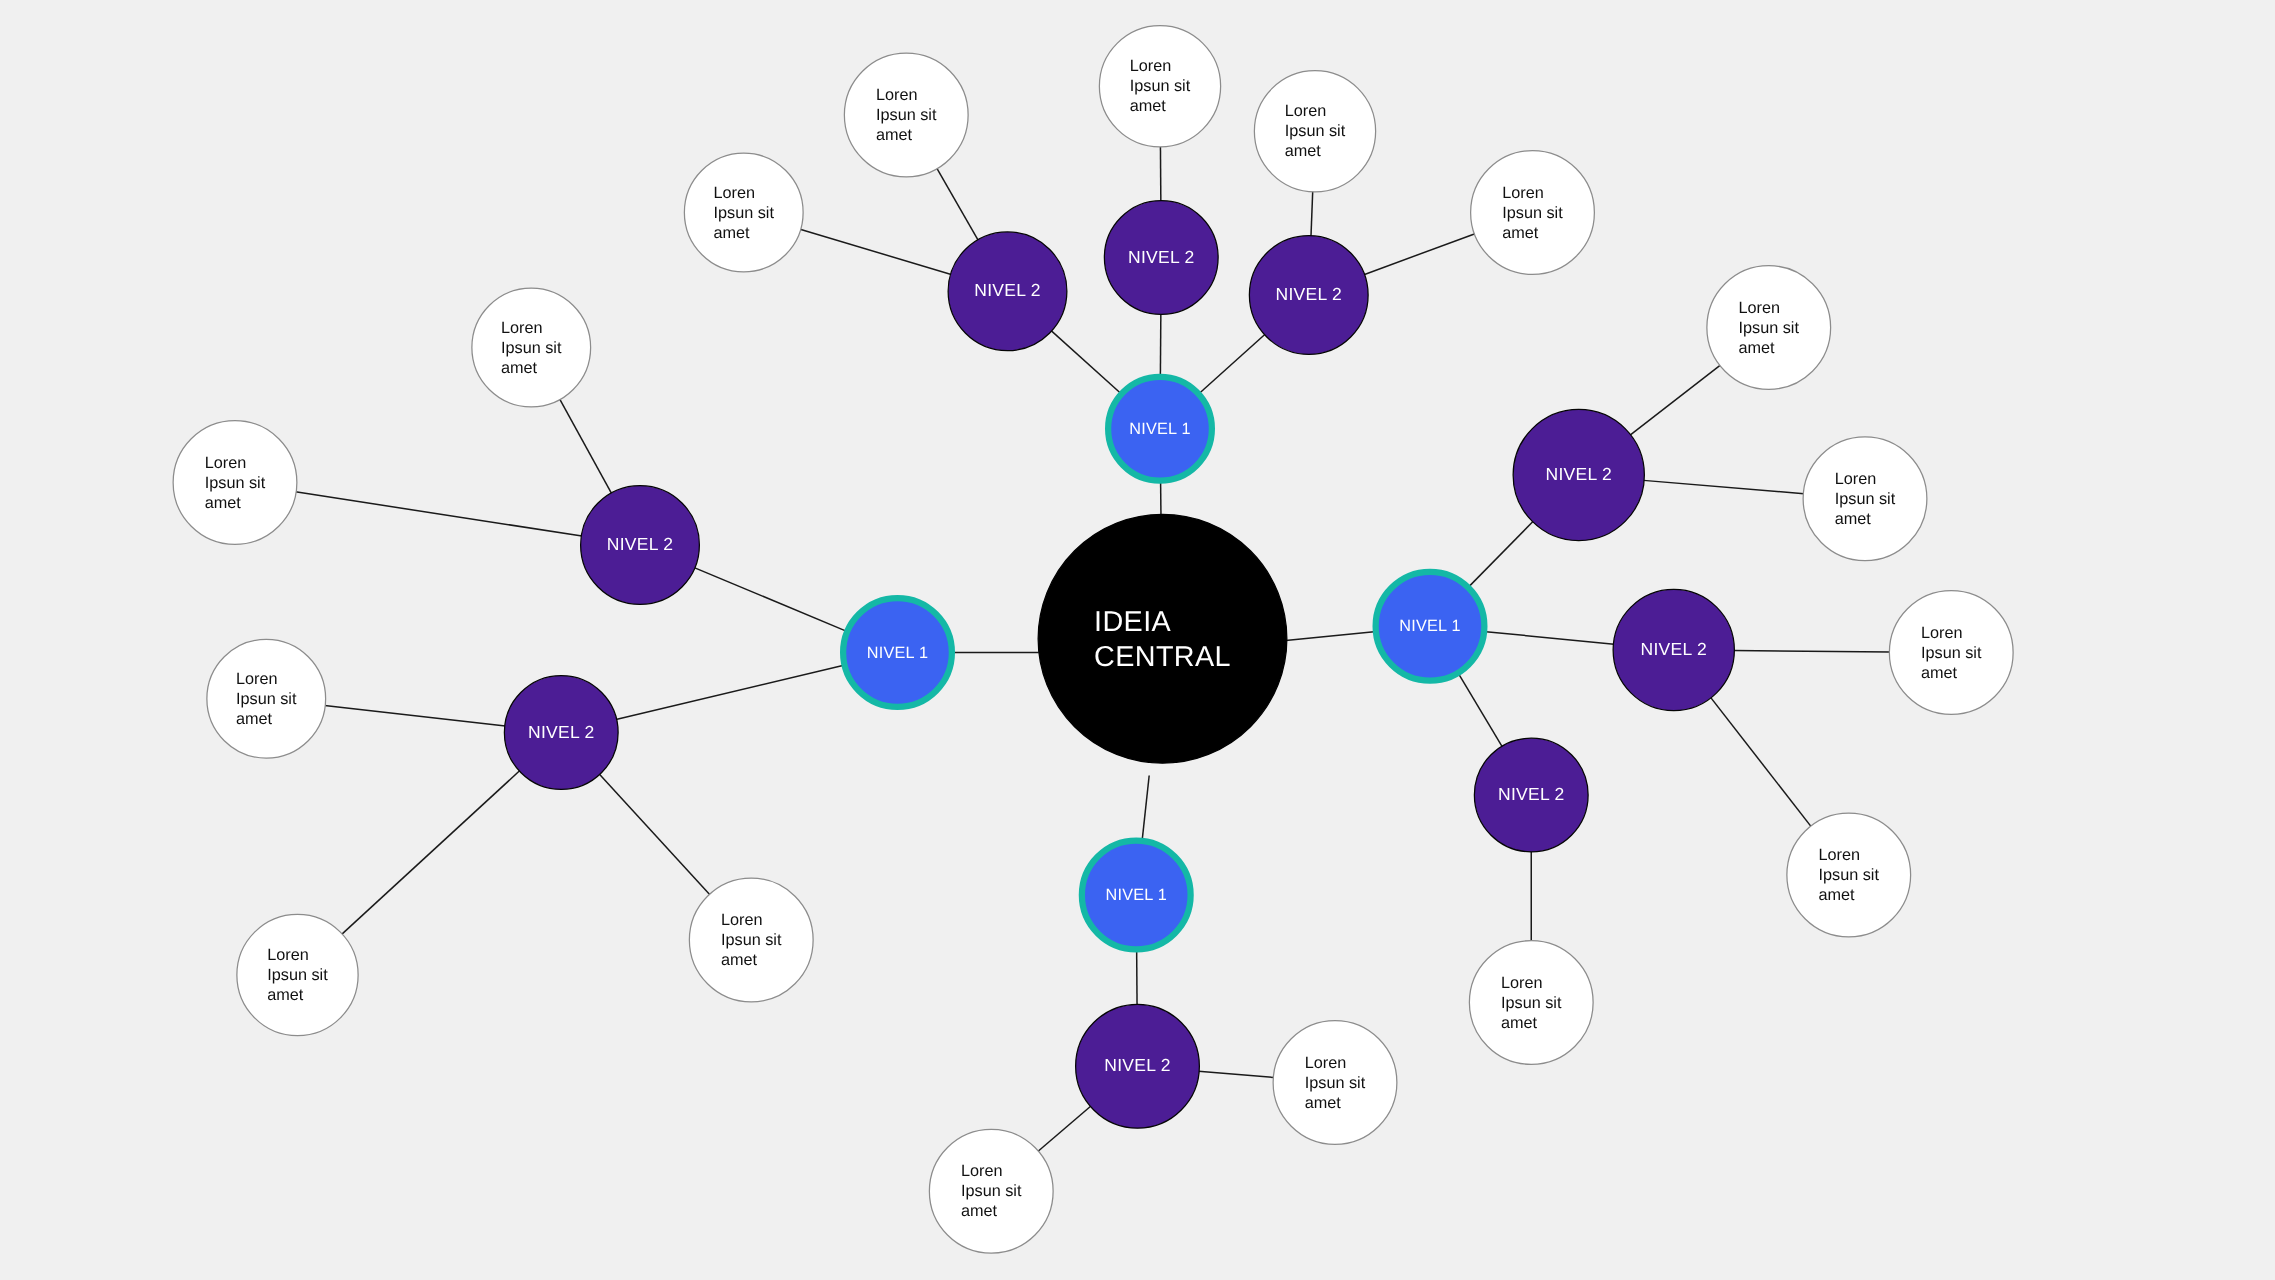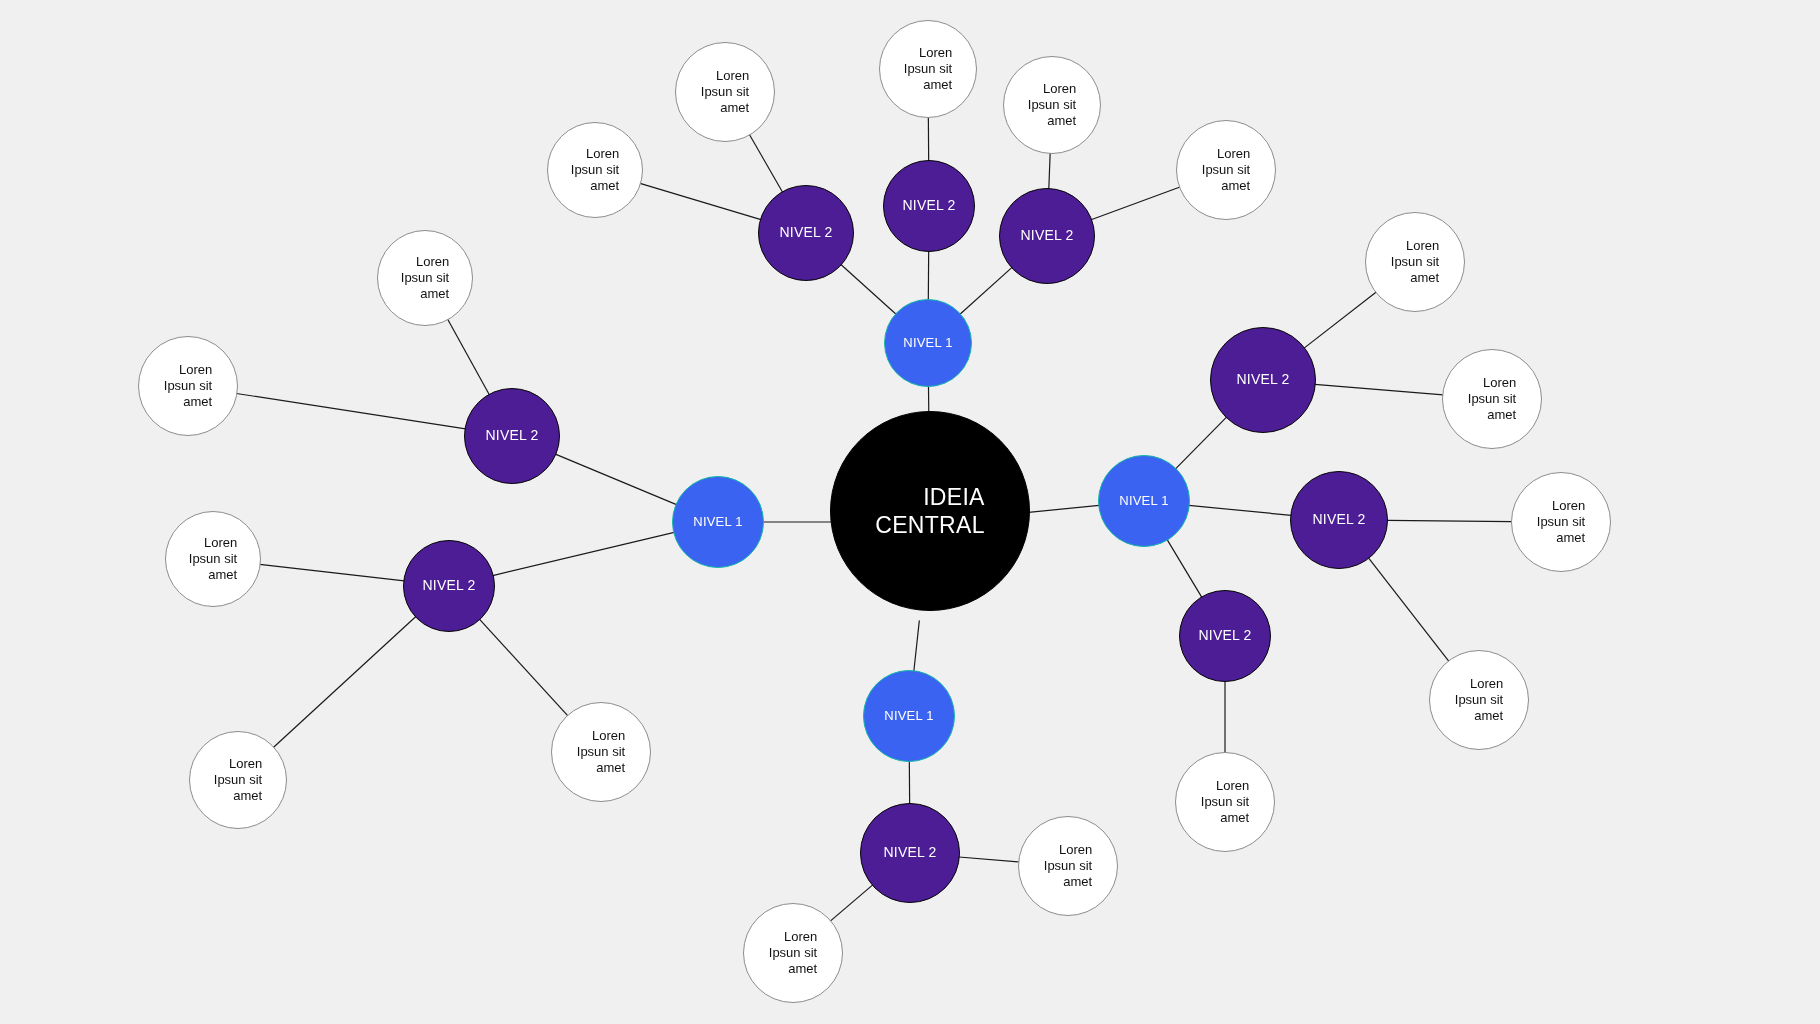--- a/index.html
+++ b/index.html
@@ -25,37 +25,37 @@
     width: 1820px;
     height: 1024px;
   }
   .node {
     position: absolute;
     box-sizing: border-box;
     border-radius: 50%;
     display: flex;
     align-items: center;
     justify-content: center;
-    text-align: right;
+    text-align: left;
     line-height: 1.22;
     user-select: none;
   }
   .node.central {
     background: #000000;
     color: #ffffff;
     font-size: 23px;
     letter-spacing: 0.3px;
     border: 1px solid #000000;
   }
   .node.level1 {
     background: #3b63f2;
     color: #ffffff;
     font-size: 13px;
     letter-spacing: 0.2px;
-    border: 1px solid #14b8a6;
+    border: 5px solid #14b8a6;
   }
   .node.level2 {
     background: #4c1d95;
     color: #ffffff;
     font-size: 14px;
     letter-spacing: 0.2px;
     border: 1px solid #050505;
   }
   .node.leaf {
     background: #ffffff;

